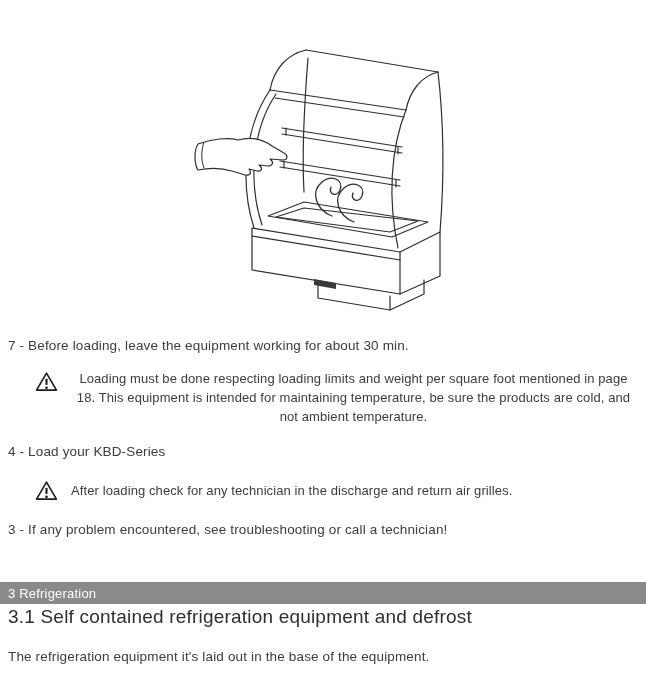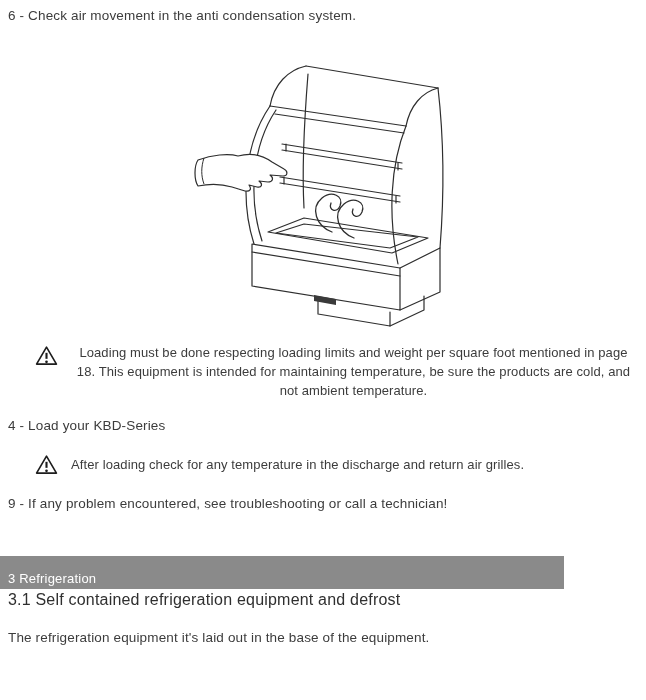--- a/index.html
+++ b/index.html
@@ -24,43 +24,42 @@
 
   .warning { display: flex; align-items: flex-start; margin: 16px 0 0 26px; text-align: center; }
   .warning .icon { flex: 0 0 auto; width: 24px; margin-right: 13px; margin-top: 1px; }
   .warning .wtext { font-size: 13px; line-height: 1.45; letter-spacing: .1px; max-width: 565px; }
   #warning-2 { margin-top: 19px; }
   #warning-3 { margin-top: 9px; }
   #warning-2 .wtext, #warning-3 .wtext { padding-top: 3px; }
 
   .section-bar {
     margin: 44px 0 0 -8px;
-    width: 564px;
+    width: 646px;
     box-sizing: border-box;
     background: var(--section-bar-bg, #8a8a8a);
     color: var(--section-bar-text, #ffffff);
     font-size: 13px;
     letter-spacing: .2px;
-    padding: 15px 8px 3px 8px;
+    padding: 4px 8px 3px 8px;
   }
   .subsection {
     margin-top: 2px;
-    font-size: 16px;
+    font-size: 19px;
     font-weight: 400;
     color: #2f2f2f;
     letter-spacing: .2px;
   }
   .body-text { margin-top: 21px; font-size: 13.5px; letter-spacing: .15px; }
 </style>
 </head>
 <body>
 
 <div class="page">
 
-  <p class="step" id="step-6">6 - Check air movement in the anti condensation system.</p>
 
   <figure class="illustration">
     <svg viewBox="0 0 260 280" width="260" height="280">
       <g fill="none" stroke="#2e2e2e" stroke-width="1.2" stroke-linejoin="round" stroke-linecap="round">
 
         <path d="M78,58 C82,36 96,22 114,18"></path>
         <path d="M114,18 L246,40"></path>
         <path d="M246,40 C230,44 218,58 214,78"></path>
         <path d="M78,58 L214,78"></path>
         <path d="M83,66 L212,85"></path>
@@ -98,20 +97,21 @@
         <path d="M140,184 C124,178 118,160 130,150 C140,142 152,148 148,158 C145,165 136,163 139,155"></path>
         <path d="M162,190 C146,184 140,166 152,156 C162,148 174,154 170,164 C167,171 158,169 161,161"></path>
       </g>
       <g>
         <path fill="#ffffff" stroke="#2e2e2e" stroke-width="1.2" stroke-linejoin="round" d="M6,112 C20,107 36,105 46,108 C60,104 72,108 80,114 L92,121 C96,123 96,128 91,128 L78,127 C82,130 81,134 76,134 L67,133 C71,136 70,140 65,139 L57,137 C60,141 58,144 53,143 L40,139 C30,136 20,135 6,138 C2,132 2,118 6,112 Z"></path>
         <path d="M12,110 C9,119 9,128 12,136" fill="none" stroke="#2e2e2e" stroke-width="1"></path>
       </g>
     </svg>
   </figure>
 
+  <p class="step" id="step-7">7 - Before loading, leave the equipment working for about 30 min.</p>
 
   <div class="warning" id="warning-1">
     <span class="icon">
       <svg viewBox="0 0 24 22" width="23" height="21">
         <path d="M12 2.2 L22.4 20 H1.6 Z" fill="none" stroke="#1d1d1d" stroke-width="1.7" stroke-linejoin="round"></path>
         <line x1="12" y1="8.2" x2="12" y2="14.5" stroke="#1d1d1d" stroke-width="2.2"></line>
         <circle cx="12" cy="17.6" r="1.4" fill="#1d1d1d"></circle>
       </svg>
     </span>
     <p class="wtext">Loading must be done respecting loading limits and weight per square foot mentioned in page 18. This equipment is intended for maintaining temperature, be sure the products are cold, and not ambient temperature.</p>
@@ -120,25 +120,25 @@
   <p class="step" id="step-8">4 - Load your KBD-Series</p>
 
   <div class="warning" id="warning-2">
     <span class="icon">
       <svg viewBox="0 0 24 22" width="23" height="21">
         <path d="M12 2.2 L22.4 20 H1.6 Z" fill="none" stroke="#1d1d1d" stroke-width="1.7" stroke-linejoin="round"></path>
         <line x1="12" y1="8.2" x2="12" y2="14.5" stroke="#1d1d1d" stroke-width="2.2"></line>
         <circle cx="12" cy="17.6" r="1.4" fill="#1d1d1d"></circle>
       </svg>
     </span>
-    <p class="wtext">After loading check for any temperature in the discharge and return air grilles.</p>
+    <p class="wtext">After loading check for any technician in the discharge and return air grilles.</p>
   </div>
 
 
-  <p class="step" id="step-9">9 - If any problem encountered, see troubleshooting or call a technician!</p>
+  <p class="step" id="step-9">3 - If any problem encountered, see troubleshooting or call a technician!</p>
 
   <div class="section-bar">
     <span>3 Refrigeration</span>
   </div>
 
   <h2 class="subsection">3.1 Self contained refrigeration equipment and defrost</h2>
 
   <p class="body-text">The refrigeration equipment it's laid out in the base of the equipment.</p>
 
 </div>

